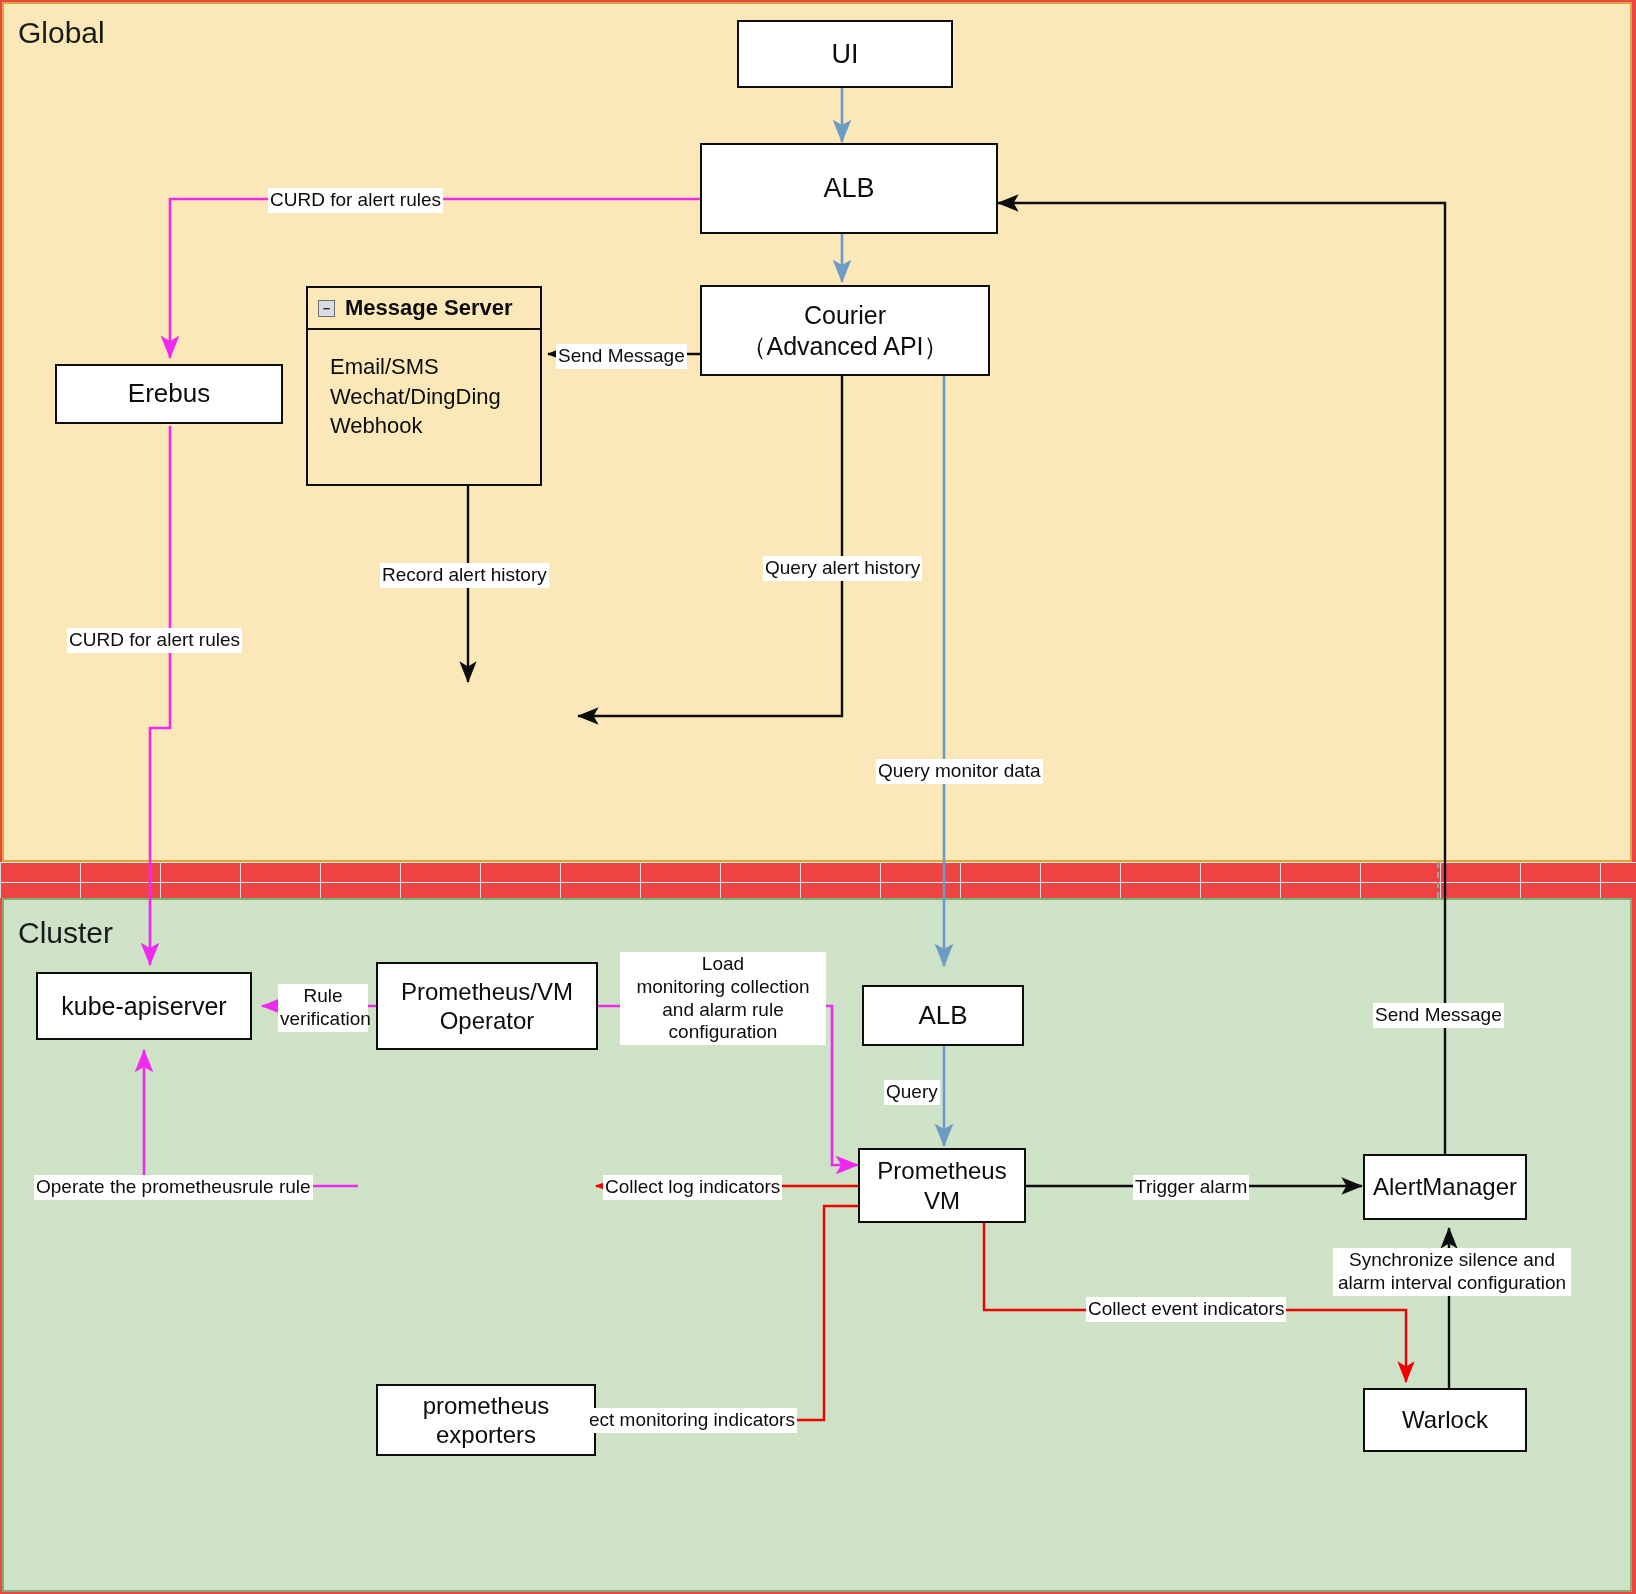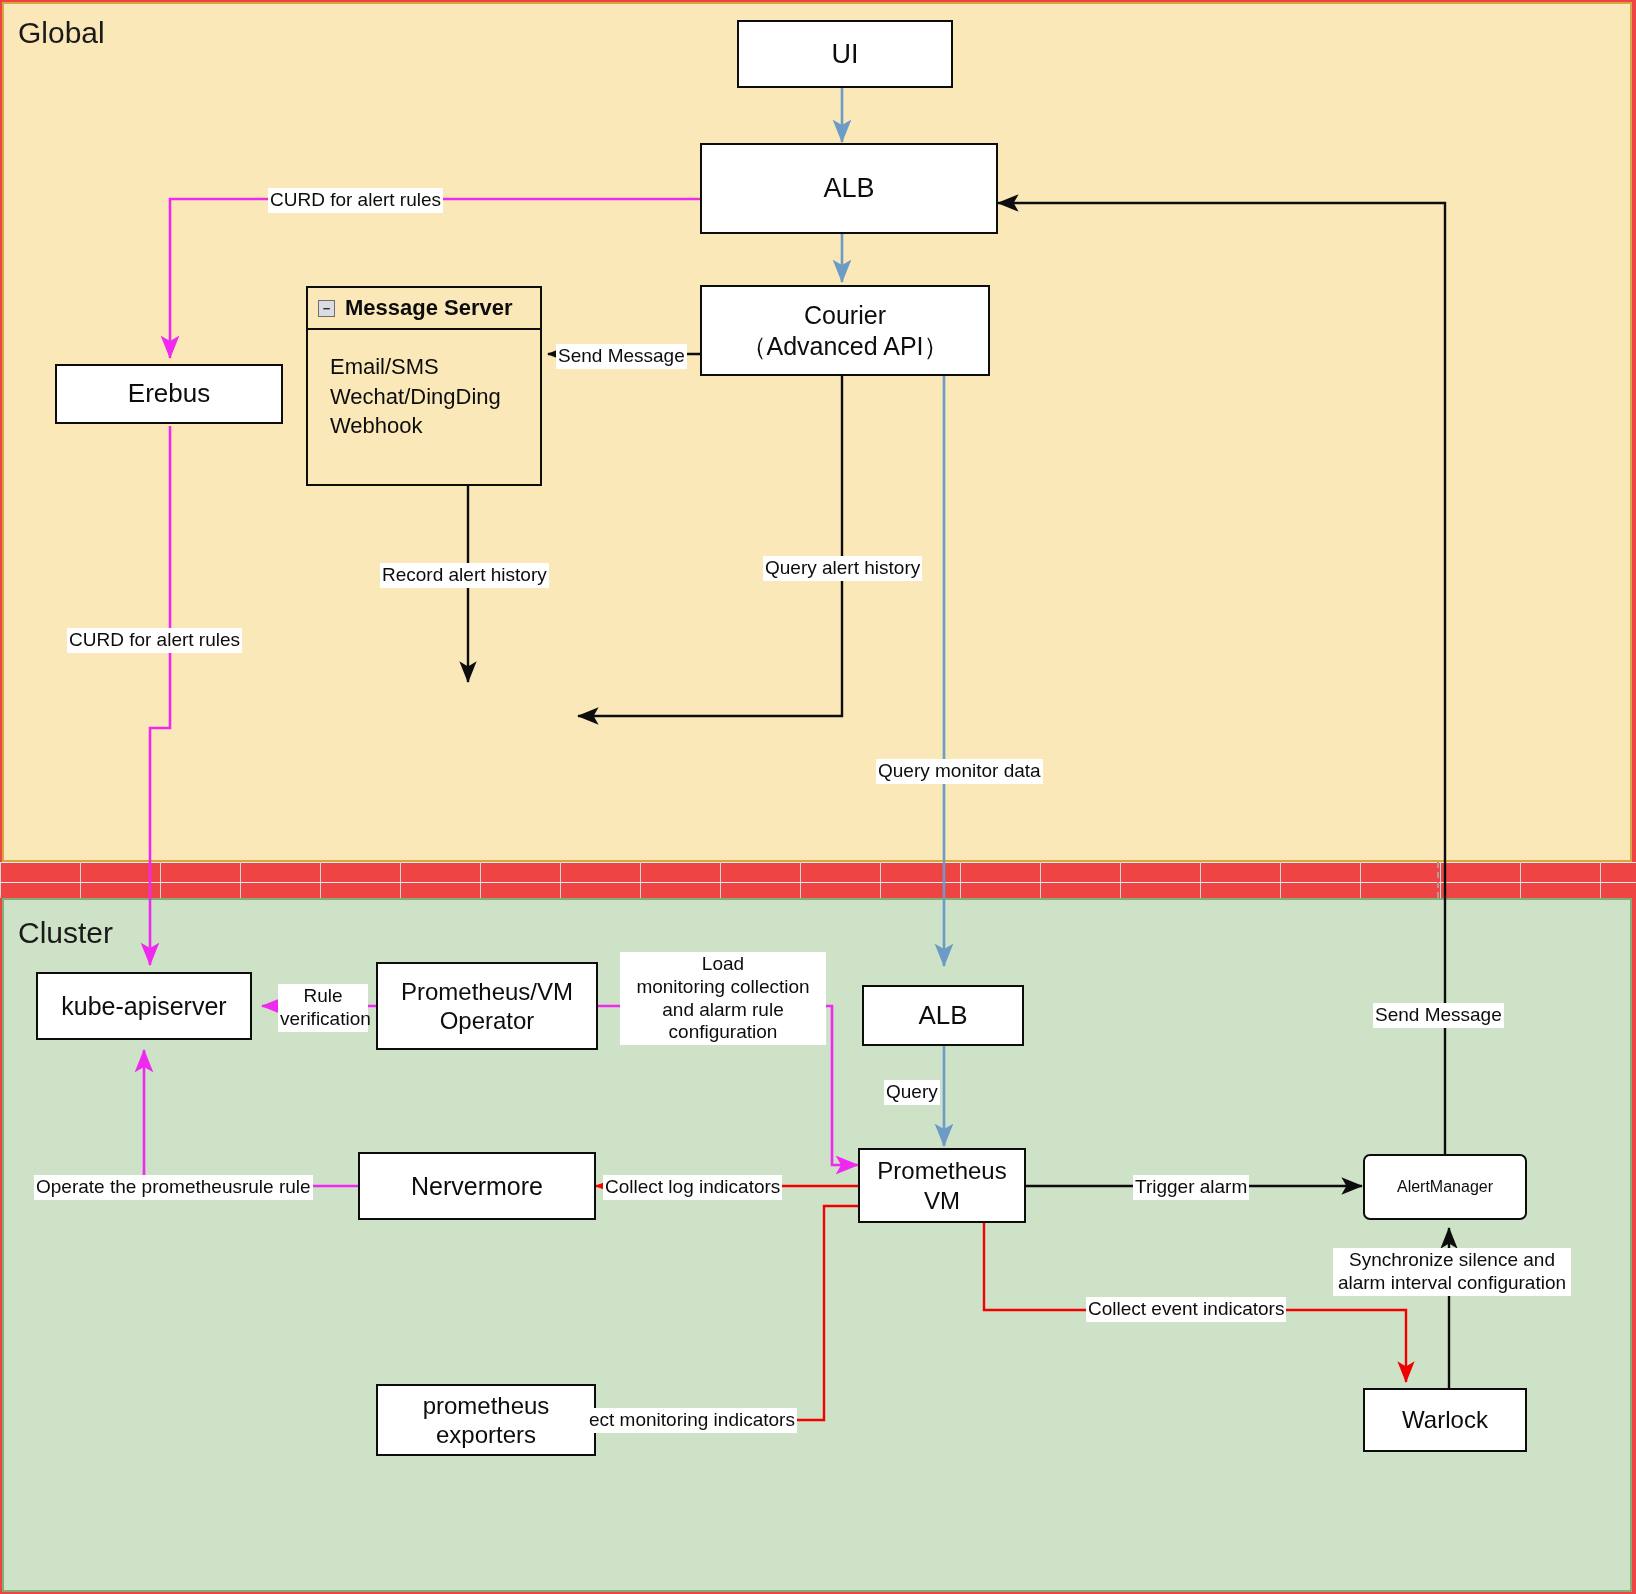--- a/index.html
+++ b/index.html
@@ -147,28 +147,27 @@
 
   <div class="node" style="left:36px;top:972px;width:216px;height:68px;font-size:25px;">kube-apiserver</div>
 
   <div class="node" style="left:376px;top:962px;width:222px;height:88px;font-size:24px;flex-direction:column;">
     <span class="ln">Prometheus/VM</span>
     <span class="ln">Operator</span>
   </div>
 
   <div class="node" style="left:862px;top:985px;width:162px;height:61px;font-size:26px;">ALB</div>
 
-  <div class="node" style="left:358px;top:1152px;width:238px;height:68px;font-size:25px;">Nervermore</div>
 
   <div class="node" style="left:858px;top:1148px;width:168px;height:75px;font-size:24px;flex-direction:column;">
     <span class="ln">Prometheus</span>
     <span class="ln">VM</span>
   </div>
 
-  <div class="node" style="left:1363px;top:1154px;width:164px;height:66px;font-size:16px;border-radius:7px;">AlertManager</div>
+  <div class="node" style="left:1363px;top:1154px;width:164px;height:66px;font-size:24px;">AlertManager</div>
 
   <div class="node" style="left:1363px;top:1388px;width:164px;height:64px;font-size:24px;">Warlock</div>
 
   <div class="node" style="left:376px;top:1384px;width:220px;height:72px;font-size:24px;flex-direction:column;">
     <span class="ln">prometheus</span>
     <span class="ln">exporters</span>
   </div>
 
   <div class="elabel" style="left:268px;top:188px;">CURD for alert rules</div>
 

